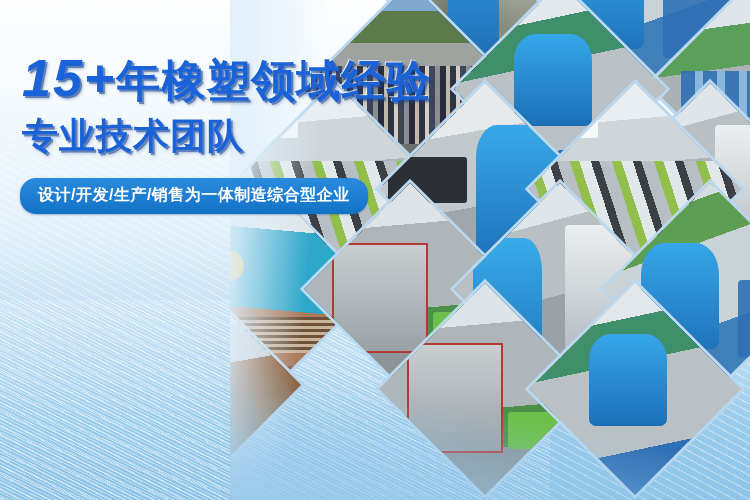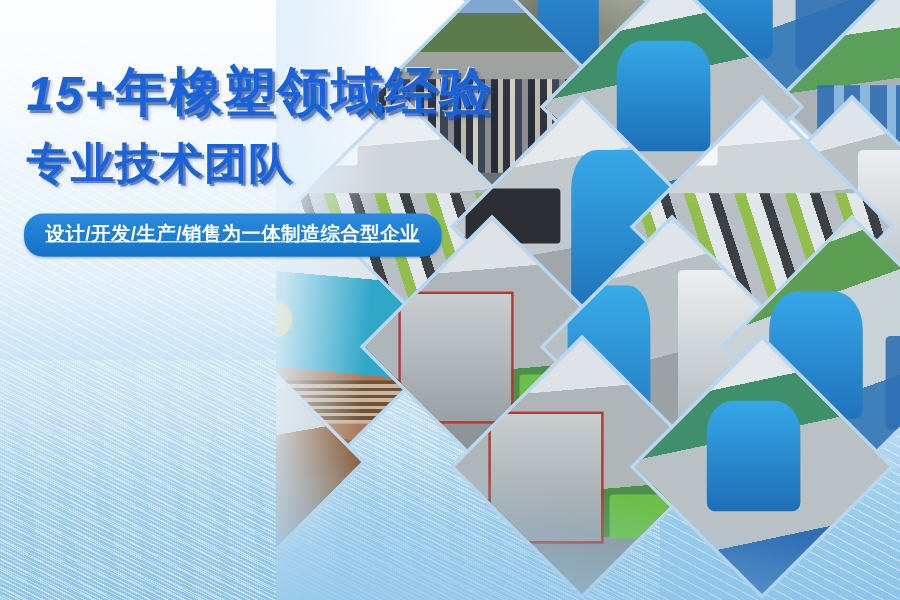--- a/index.html
+++ b/index.html
@@ -207,38 +207,37 @@
        2px 2px 0 rgba(28,70,150,.55),
        3px 3px 3px rgba(20,60,130,.30),
       -1px -1px 0 rgba(255,255,255,.75);
     white-space:nowrap;
   }
   #line1{
     position:absolute;left:22px;top:52px;
     font-size:44px;line-height:52px;
   }
   #num{
-    font-style:italic;font-size:40px;font-weight:bold;
+    font-style:italic;font-size:52px;font-weight:bold;
     letter-spacing:2px;
   }
   #line2{
     position:absolute;left:22px;top:110px;
     font-size:36px;line-height:52px;
   }
 
   #pill{
     position:absolute;left:20px;top:178px;
     background:linear-gradient(180deg,#2a8ade,#1272c6);
     color:#ffffff;
     font-size:16px;font-weight:bold;letter-spacing:.5px;
     padding:7px 18px 8px 18px;
     border-radius:16px;
     white-space:nowrap;
     box-shadow:0 1px 2px rgba(20,70,130,.35);
-    text-decoration:underline;
   }
 
   #paragraph{
     position:absolute;left:17px;top:228px;width:268px;
     color:#262626;
     font-size:17px;
     line-height:29px;
     font-weight:500;
     letter-spacing:.3px;
   }

